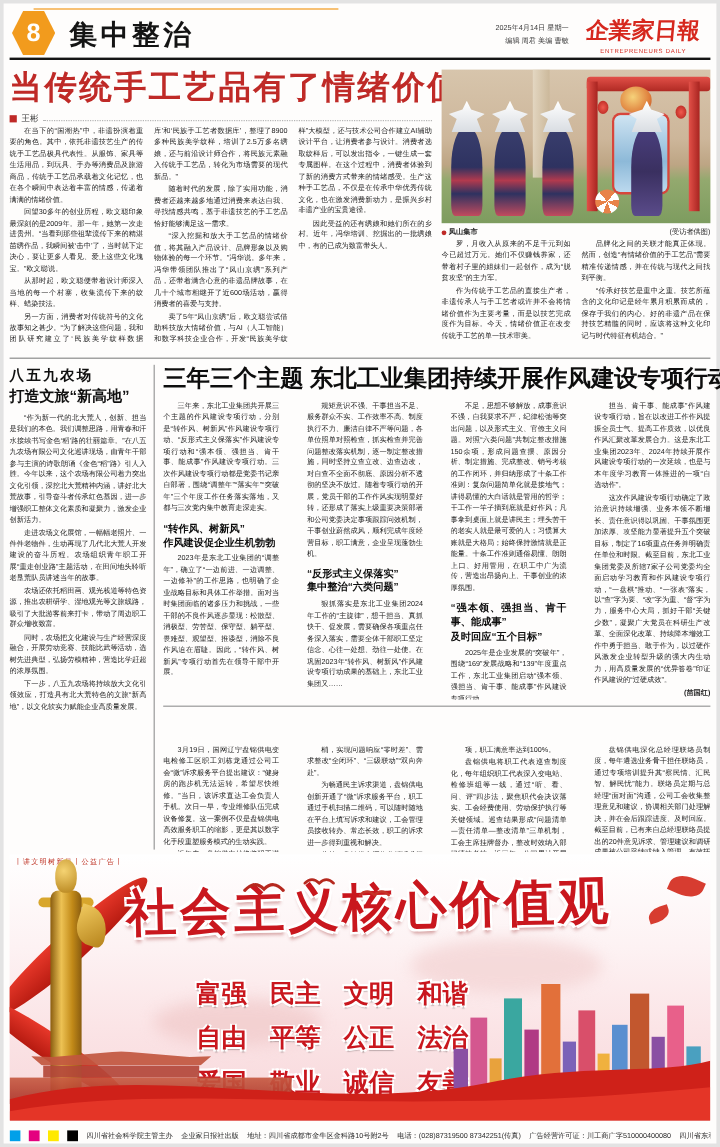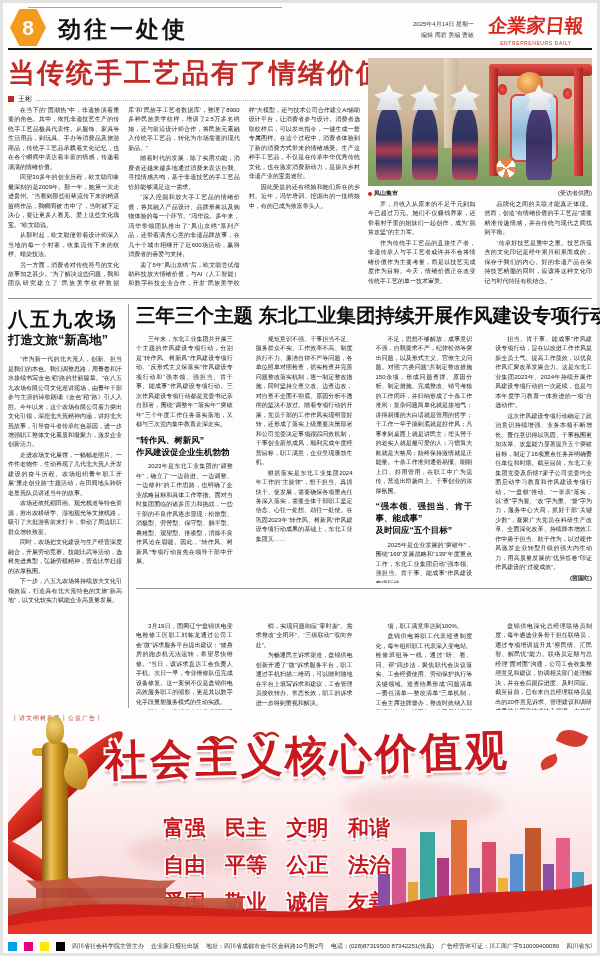--- a/index.html
+++ b/index.html
@@ -52,21 +52,21 @@
   .caption-row{position:absolute;top:189px;left:368px;width:224px;display:flex;justify-content:space-between;font-size:6px;color:#222}
   .cap-left{font-weight:bold;display:flex;align-items:center;gap:2px}
   .cap-dot{width:4px;height:4px;border-radius:50%;background:#bf2a27;display:inline-block}
   .photo-cols{position:absolute;top:200px;left:368px;width:224px;height:94px;column-count:2;column-gap:9px;column-fill:auto;overflow:hidden}
 
   .hr1{position:absolute;top:298px;left:8px;right:8px;border-top:1px solid #8c8c8c}
 
   
   .sidebar{position:absolute;top:306px;left:8px;width:114px}
   .side-title{font-weight:bold;color:#101010;line-height:1.3}
-  .side-title .t1,.side-title .t2{font-size:20px;letter-spacing:2px}
+  .side-title .t1,.side-title .t2{font-size:12px;letter-spacing:2px}
   .side-title .t3{font-size:12.5px;letter-spacing:0}
   .side-body{margin-top:7px;height:332px;overflow:hidden}
   .vrule{position:absolute;top:304px;left:128px;width:0;height:404px;border-left:1px solid #9a9a9a}
 
   
   .main-right{position:absolute;top:302px;left:136px;width:456px;height:410px}
   .ind-headline{position:absolute;top:0;left:0;right:0;text-align:center;font-size:19.5px;font-weight:bold;color:#0d0d0d;white-space:nowrap}
   .cols4{position:absolute;left:0;right:0;display:flex;gap:23px}
   .cols4 .col{flex:1;overflow:hidden}
   .ind-cols{top:33px;height:248px}
@@ -113,21 +113,21 @@
 </head>
 <body>
 
 <div class="page">
 
   <div class="header">
     <div class="badge-line"></div>
     <div class="hexbadge">
       <span>8</span>
     </div>
-    <div class="section-cn">劲往一处使</div>
+    <div class="section-cn">集中整治</div>
     <div class="dateblock">
       <div>2025年4月14日  星期一</div>
       <div>编辑 周君  美编 曹敏</div>
     </div>
     <div class="masthead">
       <div class="masthead-cn">企業家日報</div>
       <div class="masthead-en">ENTREPRENEURS DAILY</div>
     </div>
   </div>
 
@@ -214,20 +214,24 @@
           <div>作风建设促企业生机勃勃</div>
         </div>
         <div>
             <p>2023年是东北工业集团的“调整年”，确立了“一边前进、一边调整、一边修补”的工作思路，也明确了企业战略目标和具体工作举措。面对当时集团面临的诸多压力和挑战，一些干部的不良作风逐步显现：松散型、消极型、劳苦型、保守型、躺平型、畏难型、观望型、推诿型，消除不良作风迫在眉睫。因此，“转作风、树新风”专项行动首先在领导干部中开展。</p>
           </div>
       </div>
       <div class="col">
         <div>
             <p>规矩意识不强、干事担当不足、服务群众不实、工作效率不高、制度执行不力、廉洁自律不严等问题，各单位照单对照检查，抓实检查并完善问题整改落实机制，逐一制定整改措施，同时坚持立查立改、边查边改，对自查不全面不彻底、原因分析不透彻的坚决不放过。随着专项行动的开展，党员干部的工作作风实现明显好转，还形成了落实上级重要决策部署和公司党委决定事项跟踪问效机制，干事创业蔚然成风，顺利完成年度经营目标，职工满意，企业呈现蓬勃生机。</p>
           </div>
+        <div class="subhead">
+          <div>“反形式主义保落实”</div>
+          <div>集中整治“六类问题”</div>
+        </div>
         <div>
             <p>狠抓落实是东北工业集团2024年工作的“主旋律”，想干担当、真抓快干、促发展，需要确保各项重点任务深入落实，需要全体干部职工坚定信念、心往一处想、劲往一处使。在巩固2023年“转作风、树新风”作风建设专项行动成果的基础上，东北工业集团又……</p>
           </div>
       </div>
       <div class="col">
         <div>
             <p>不足，思想不够解放，成事意识不强，自我要求不严，纪律松弛等突出问题，以及形式主义、官僚主义问题。对照“六类问题”共制定整改措施150余项，形成问题查摆、原因分析、制定措施、完成整改、销号考核的工作闭环，并归纳形成了十条工作准则：复杂问题简单化就是接地气；讲得易懂的大白话就是管用的哲学；干工作一竿子插到底就是好作风；凡事拿到桌面上就是讲民主；埋头苦干的老实人就是最可爱的人；习惯算大账就是大格局；始终保持激情就是正能量。十条工作准则通俗易懂、朗朗上口、好用管用，在职工中广为流传，营造出昂扬向上、干事创业的浓厚氛围。</p>
           </div>
         <div class="subhead">
           <div>“强本领、强担当、肯干事、能成事”</div>

